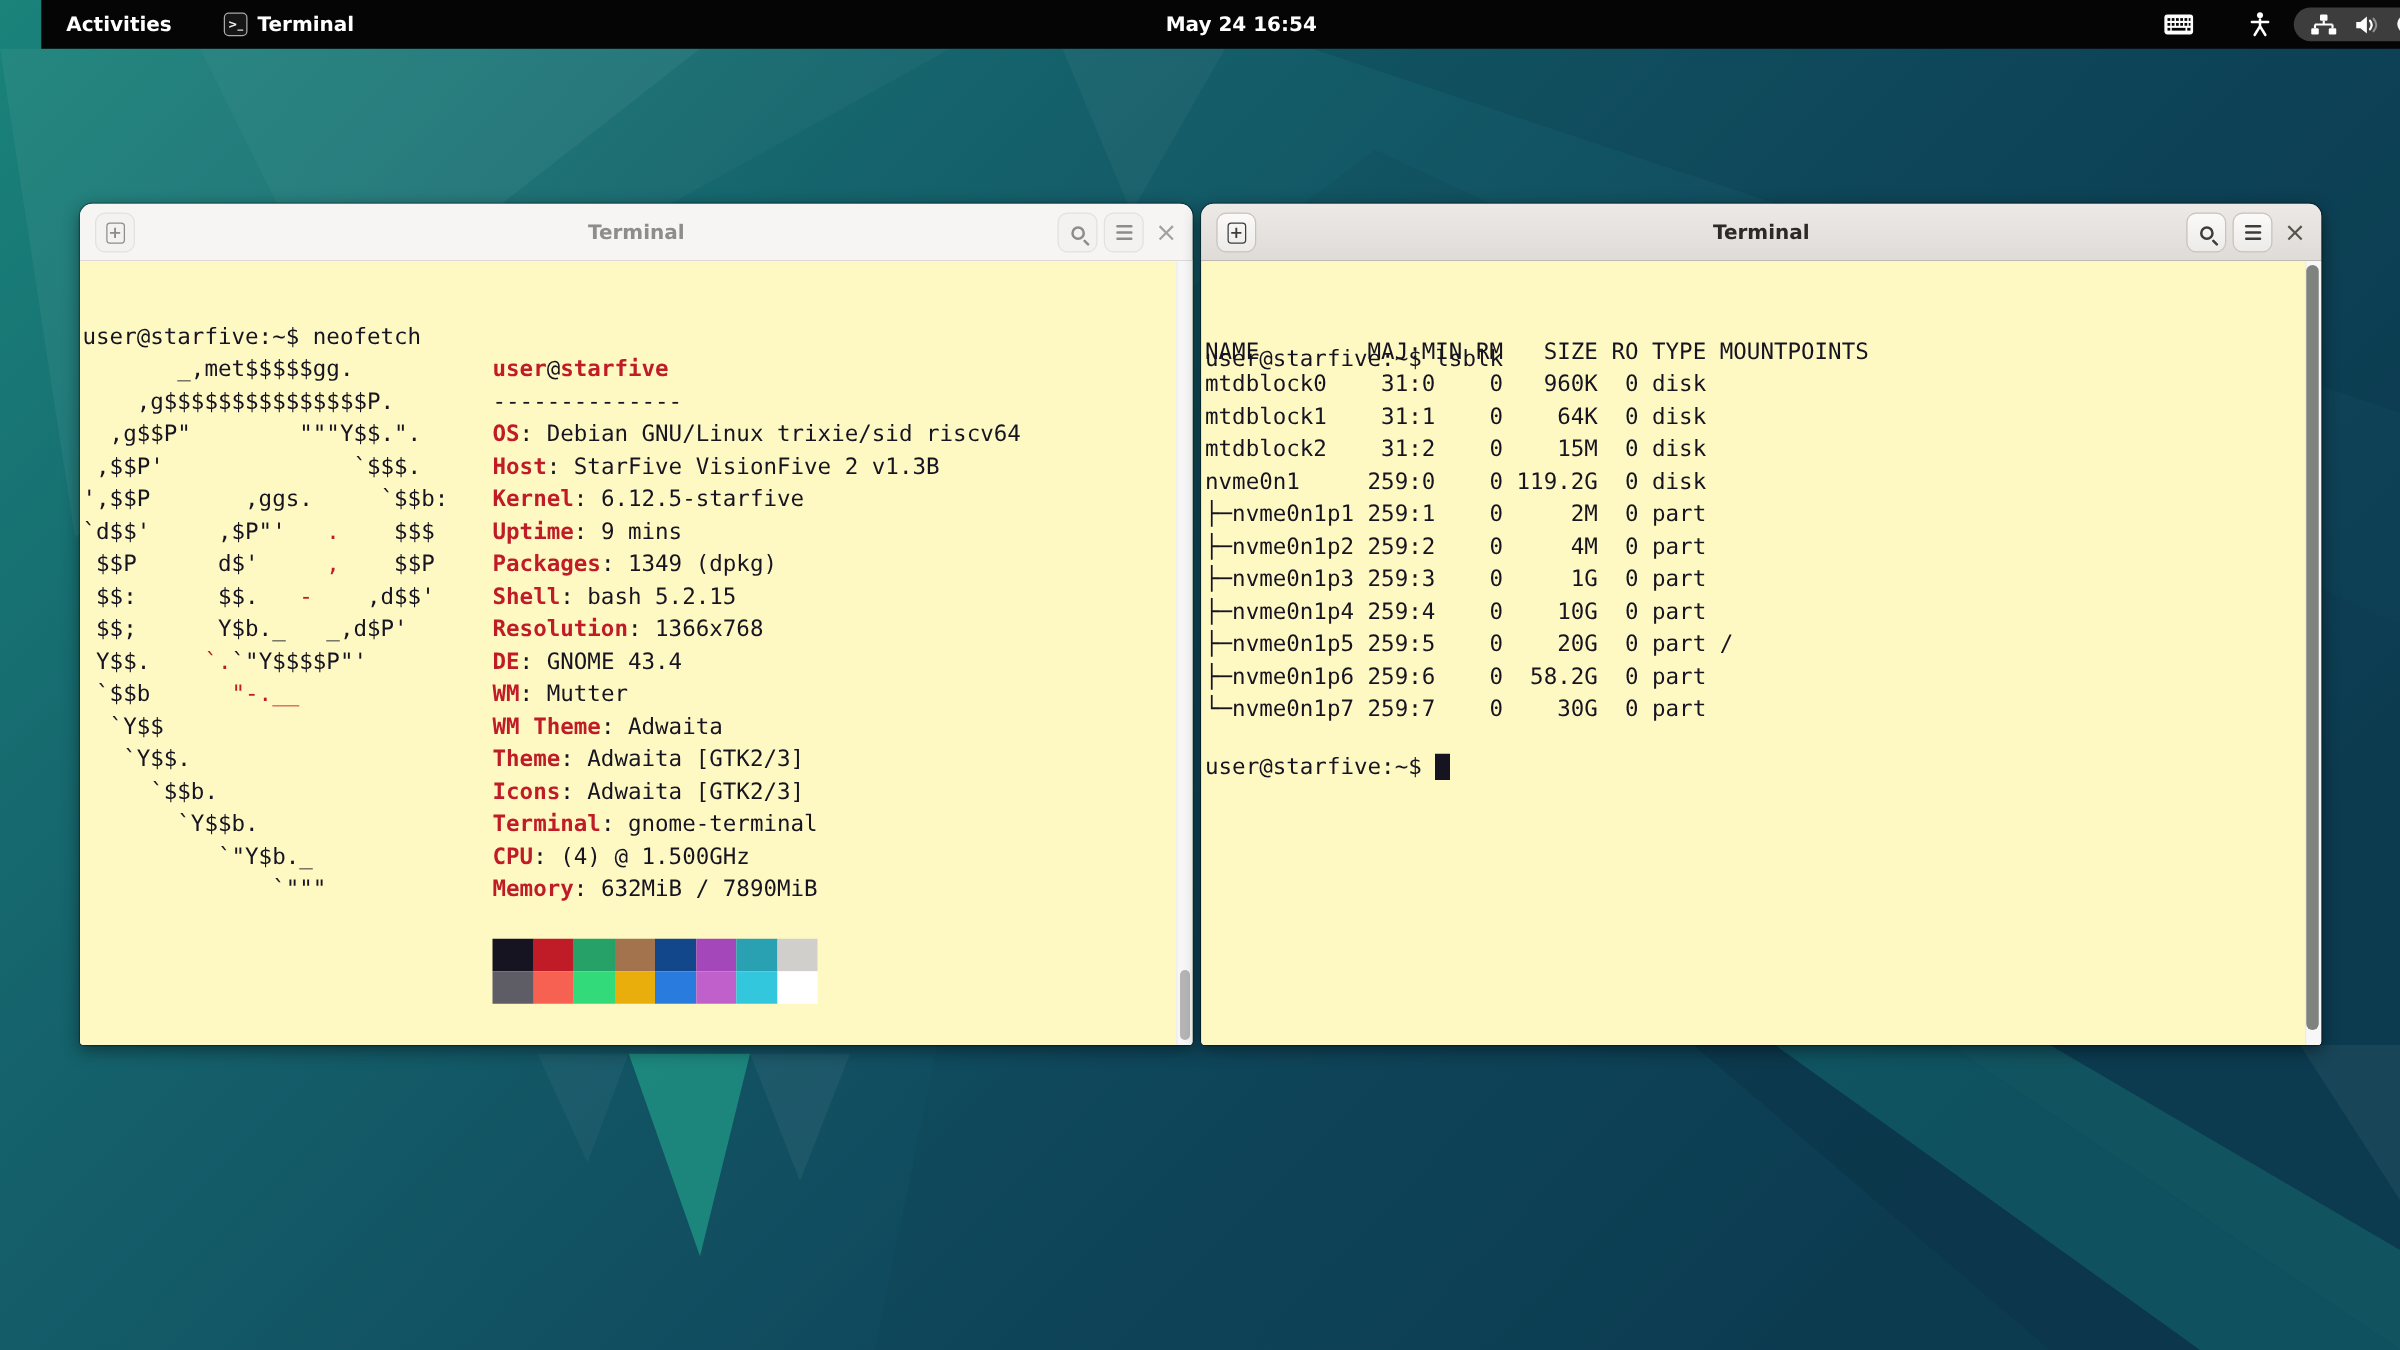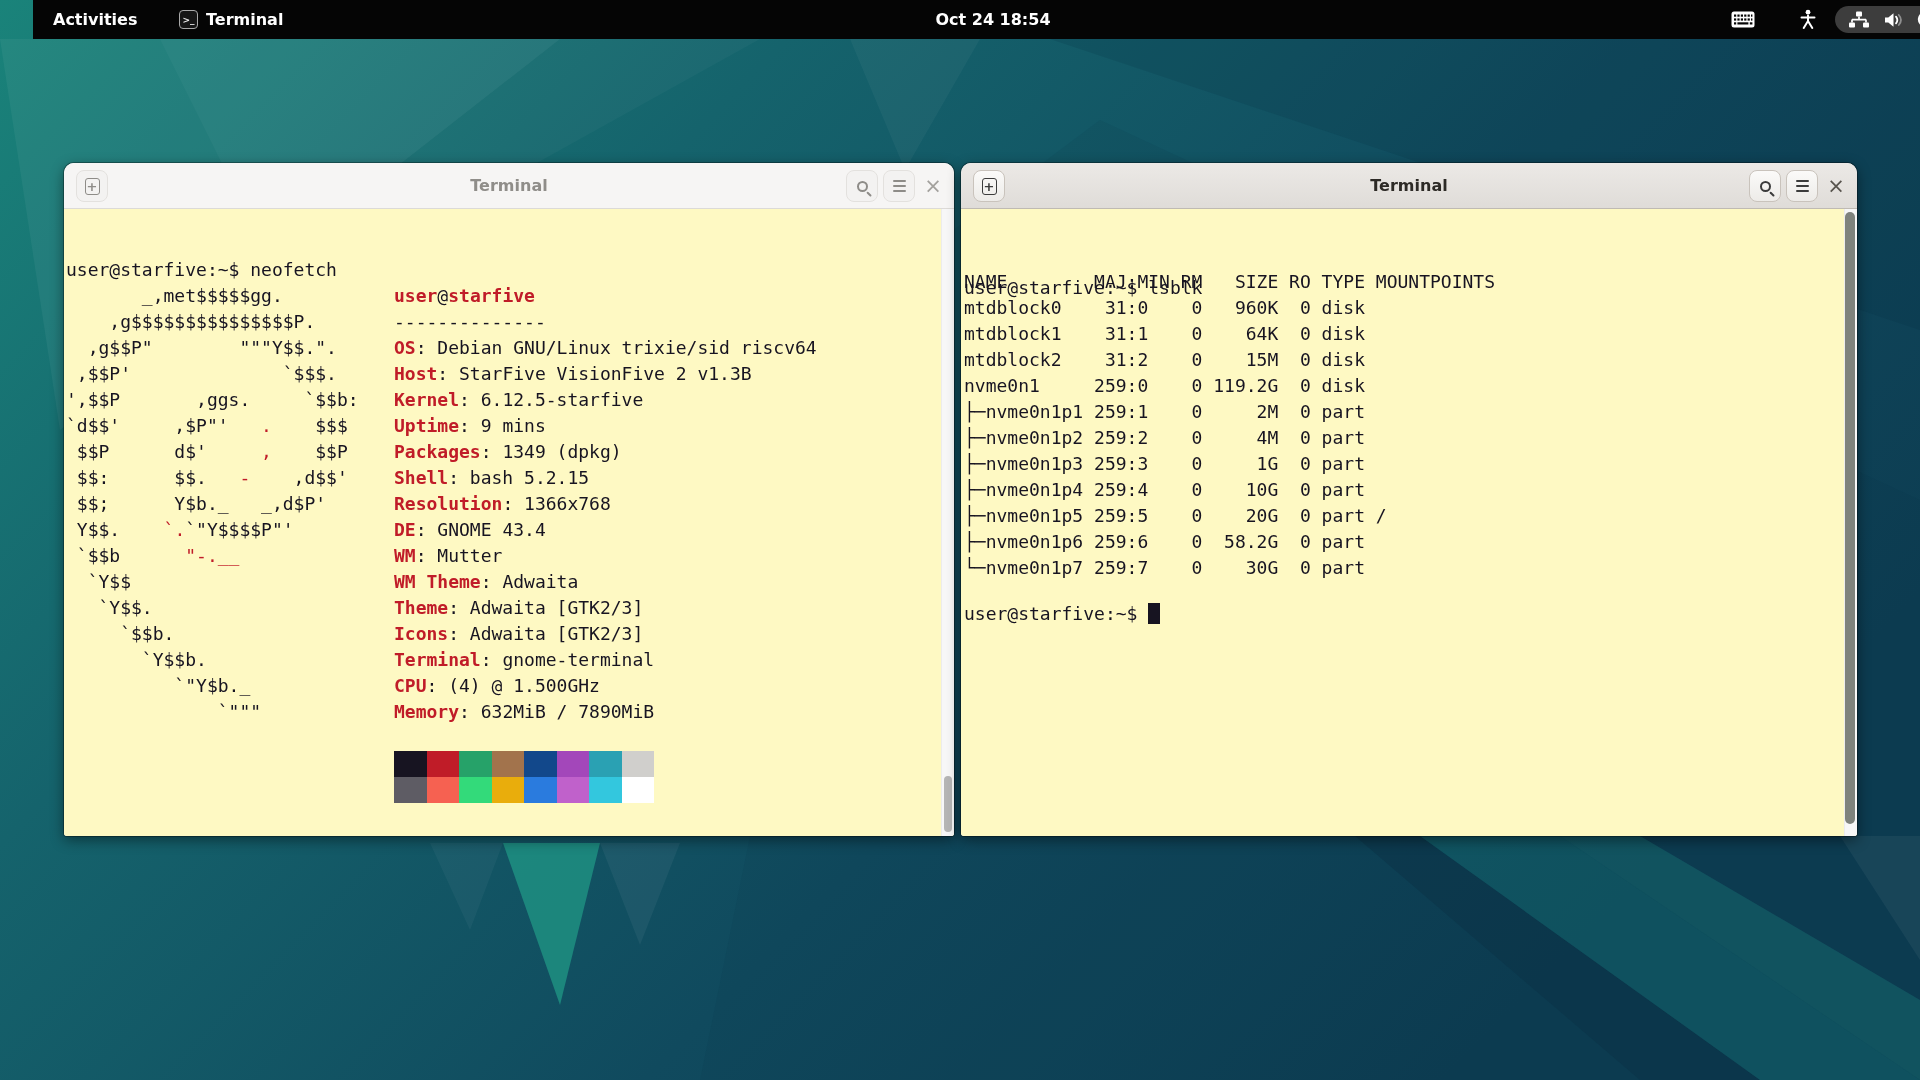--- a/index.html
+++ b/index.html
@@ -120,21 +120,21 @@
 </svg>
 
 <div class="topbar">
   <div class="tb-item activities">Activities</div>
 
   <div class="tb-item appind">
     <span class="app-icon">&gt;_</span>
     <span>Terminal</span>
   </div>
 
-  <div class="tb-item clock">Oct 24 18:54</div>
+  <div class="tb-item clock">May 24 16:54</div>
 
   <div class="tb-item tb-ic" id="kb-ind">
     <svg width="24" height="17" viewBox="0 0 24 17">
       <rect x="0.5" y="0.5" width="23" height="16" rx="2.5" fill="#ffffff"></rect>
       <g fill="#050505">
         <rect x="3" y="3.5" width="2.2" height="2.2"></rect>
           <rect x="6.4" y="3.5" width="2.2" height="2.2"></rect>
         <rect x="9.8" y="3.5" width="2.2" height="2.2"></rect>
           <rect x="13.2" y="3.5" width="2.2" height="2.2"></rect>
         <rect x="16.6" y="3.5" width="2.2" height="2.2"></rect>

